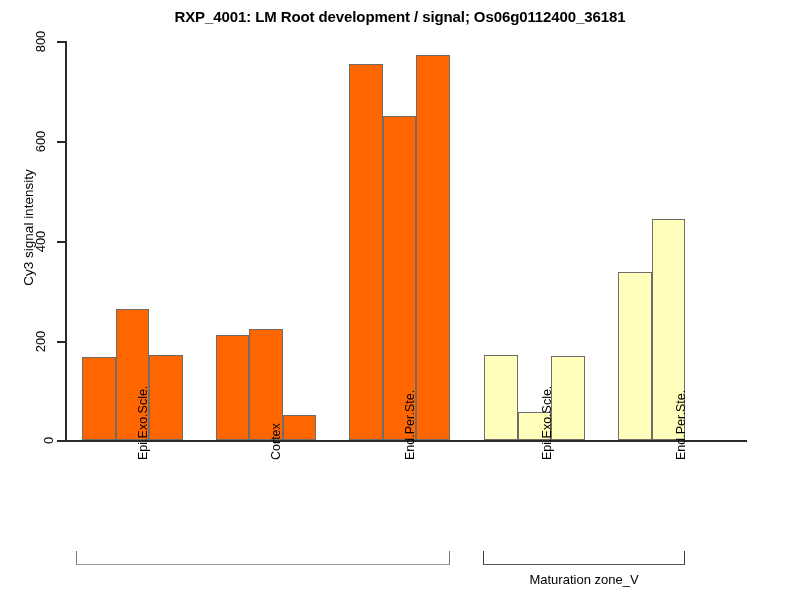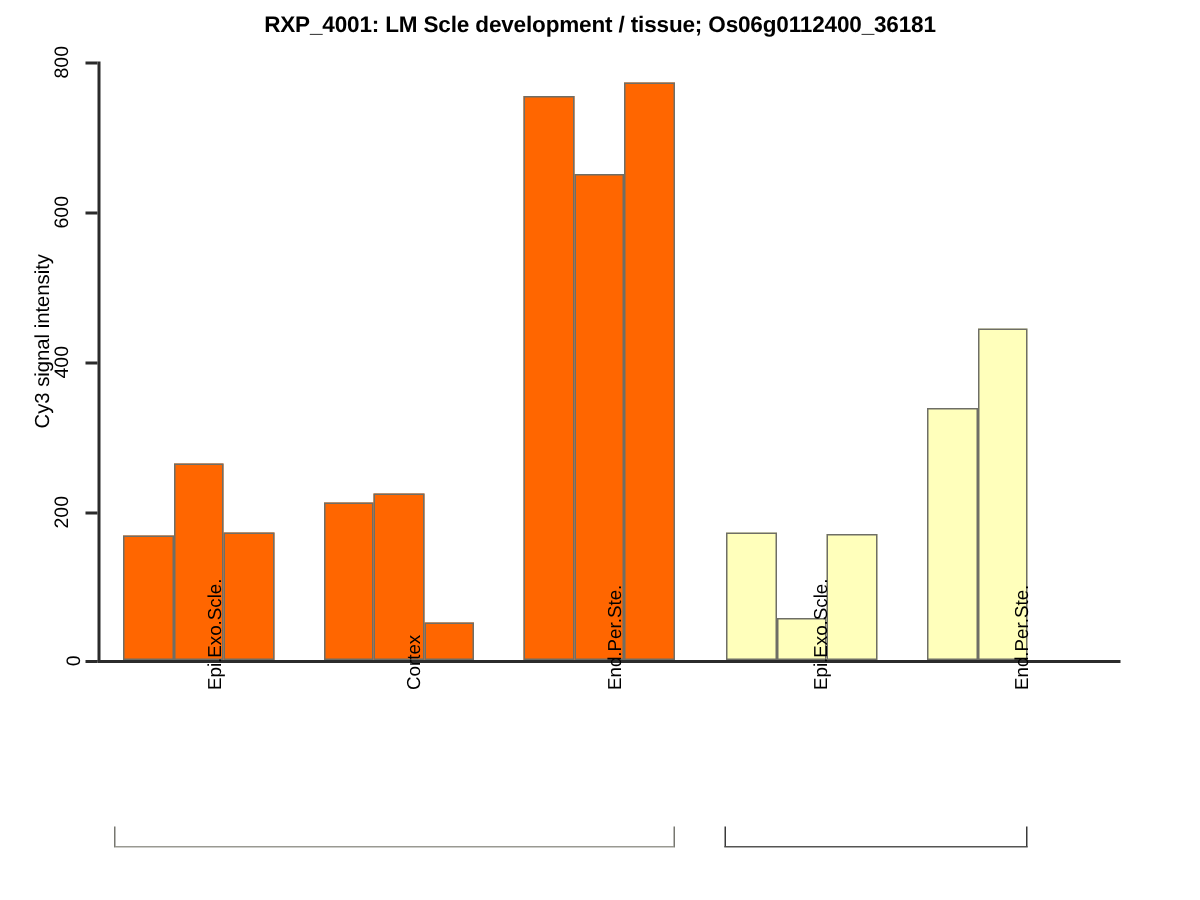--- a/index.html
+++ b/index.html
@@ -117,21 +117,21 @@
     font-size: 13px;
     text-align: center;
     white-space: nowrap;
   }
 </style>
 </head>
 <body>
 
 <div id="plot">
 
-  <div class="chart-title">RXP_4001: LM Scle development / tissue; Os06g0112400_36181</div>
+  <div class="chart-title">RXP_4001: LM Root development / signal; Os06g0112400_36181</div>
 
   <div class="y-axis-line"></div>
 
   <div class="y-tick" style="top:41px;"></div>
   <div class="y-tick" style="top:141px;"></div>
   <div class="y-tick" style="top:241px;"></div>
   <div class="y-tick" style="top:341px;"></div>
   <div class="y-tick" style="top:440px;"></div>
 
   <div class="y-tick-label-wrap" style="top:34px;">
@@ -173,14 +173,15 @@
 
   <div class="tissue-label" style="left:136px; top:460px;">Epi.Exo.Scle.</div>
   <div class="tissue-label" style="left:269px; top:460px;">Cortex</div>
   <div class="tissue-label" style="left:403px; top:460px;">End.Per.Ste.</div>
   <div class="tissue-label" style="left:540px; top:460px;">Epi.Exo.Scle.</div>
   <div class="tissue-label" style="left:674px; top:460px;">End.Per.Ste.</div>
 
   <div class="bracket" style="left:76px; top:551px; width:374px;"></div>
   <div class="bracket dark" style="left:483px; top:551px; width:202px;"></div>
 
+  <div class="group-label" style="left:483px; top:572px; width:202px;">Maturation zone_V</div>
 
 </div>
 
 </body></html>

